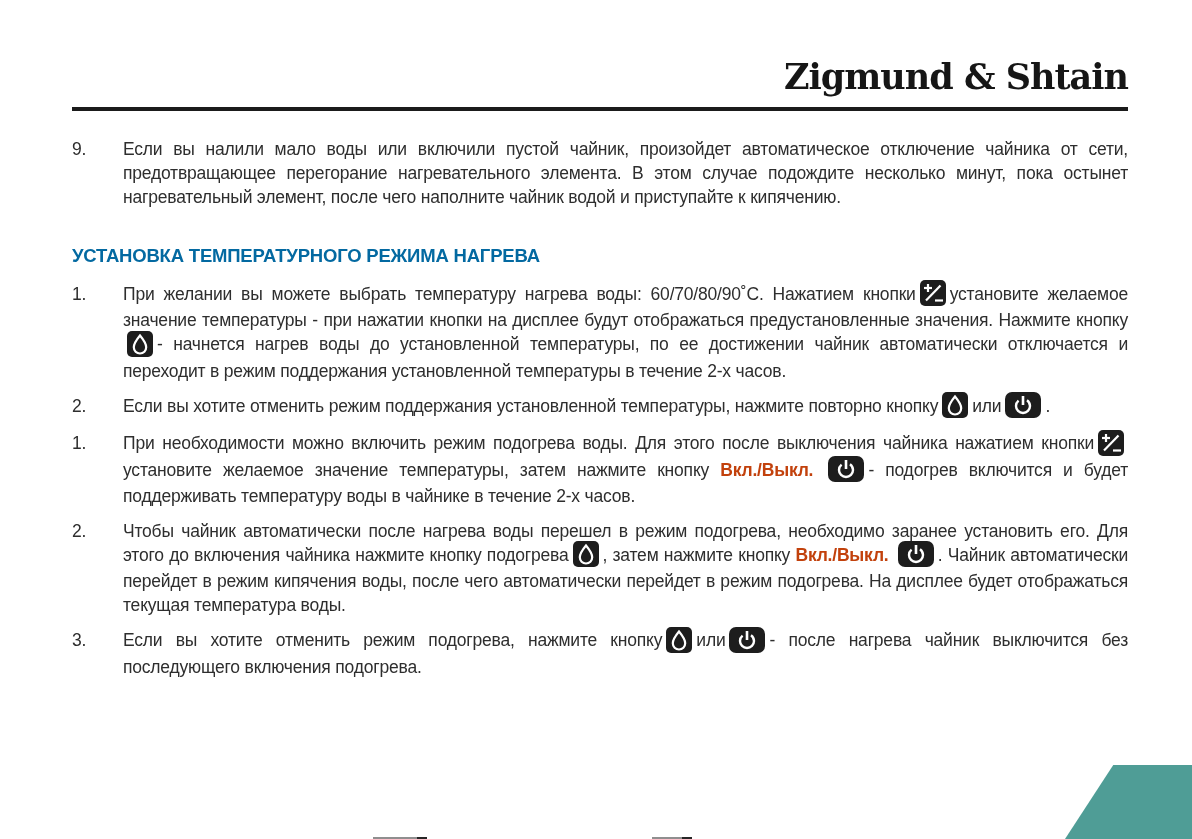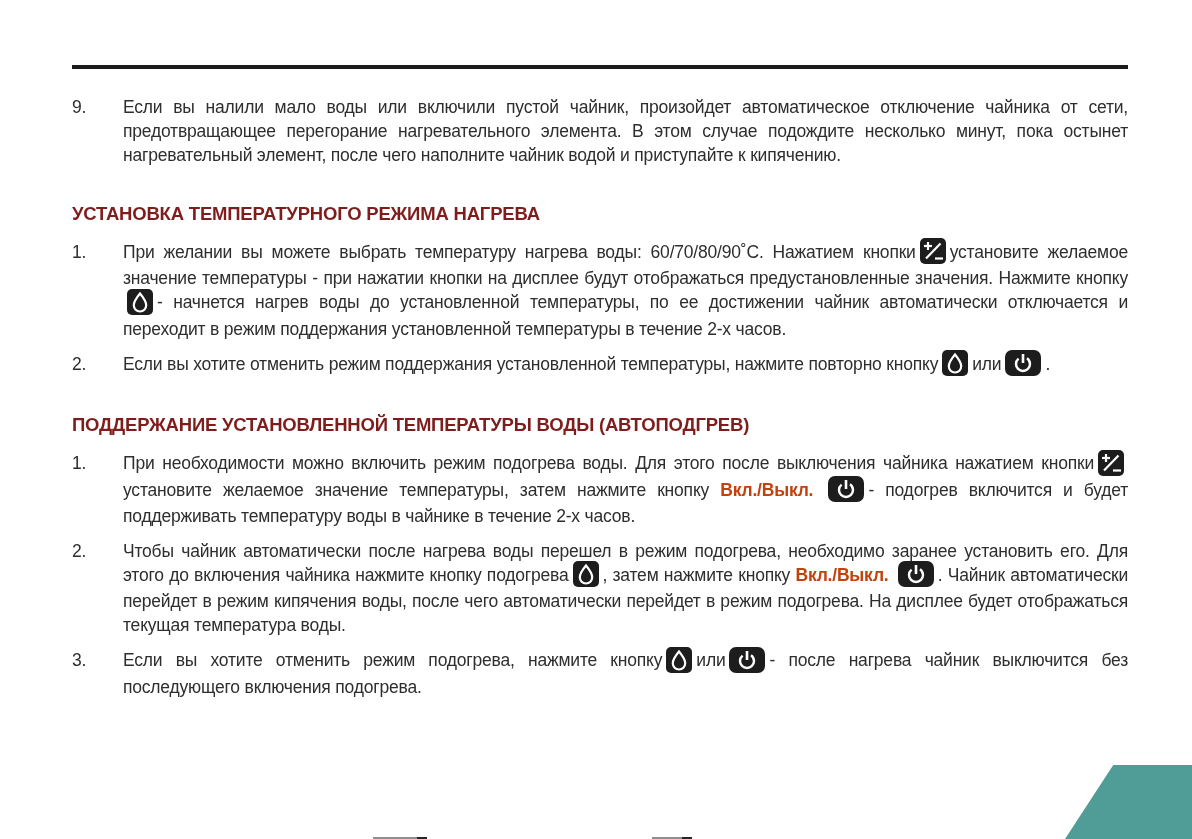--- a/index.html
+++ b/index.html
@@ -24,21 +24,21 @@
 
   
   .content { padding:26px 64px 0 72px; }
   .item { display:flex; font-size:17.5px; line-height:24px; letter-spacing:-0.2px; }
   .item + .item { margin-top:11px; }
   .num { flex:none; width:32px; }
   .body { flex:1; text-align:justify;margin-left:19px; }
   .body b { font-weight:bold; color:#c2410c; }
 
   h2.section-title {
-    margin:36px 0 15px 0; font-size:18.5px; font-weight:bold; color:#7f1d1d;
+    margin:36px 0 15px 0; font-size:18.5px; font-weight:bold; color:#0369a1;
     letter-spacing:-0.2px; line-height:22px;
   }
 
   
   .btn-icon {
     display:inline-block; vertical-align:middle; position:relative; top:-2px;
     background:#1d1d1d; margin:0 4px;
   }
   .btn-icon svg { display:block; }
   .btn-icon.sq { width:26px; height:26px; border-radius:5px; }
@@ -57,20 +57,21 @@
   .frag .dark { position:absolute; right:0; top:0; height:2px; width:10px; background:#262626; }
   .frag1 { left:373px; width:54px; }
   .frag2 { left:652px; width:40px; }
 </style>
 </head>
 <body>
 
 <div class="page">
 
   <div class="header">
+    <div class="brand">Zigmund &amp; Shtain</div>
     <div class="rule"></div>
   </div>
 
   <div class="content">
     <div id="intro-item">
         <div class="item">
           <span class="num">9.</span>
           <div class="body">Если вы налили мало воды или включили пустой чайник, произойдет автоматическое отключение чайника от сети, предотвращающее перегорание нагревательного элемента. В этом случае подождите несколько минут, пока остынет нагревательный элемент, после чего наполните чайник водой и приступайте к кипячению.</div>
         </div>
       </div>
@@ -91,21 +92,20 @@
         </div>
         <div class="item">
           <span class="num">2.</span>
           <div class="body">Если вы хотите отменить режим поддержания установленной температуры, нажмите повторно кнопку<span class="btn-icon sq"><svg width="26" height="26" viewBox="0 0 26 26">
                 <path d="M13 4.5 C13 4.5 6.8 12 6.8 16.3 A6.2 6.2 0 0 0 19.2 16.3 C19.2 12 13 4.5 13 4.5 Z" fill="none" stroke="#fff" stroke-width="2.2"></path>
               </svg></span>или<span class="btn-icon pw"><svg width="36" height="26" viewBox="0 0 36 26">
                 <circle cx="18" cy="14" r="7" fill="none" stroke="#fff" stroke-width="2.4" stroke-dasharray="28 9 7"></circle>
                 <line x1="18" y1="4" x2="18" y2="13" stroke="#fff" stroke-width="2.6"></line>
               </svg></span>.</div>
         </div>
-        <h2 class="section-title">ПОДДЕРЖАНИЕ УСТАНОВЛЕННОЙ ТЕМПЕРАТУРЫ ВОДЫ (АВТОПОДГРЕВ)</h2>
         <div class="item">
           <span class="num">1.</span>
           <div class="body">При необходимости можно включить режим подогрева воды. Для этого после выключения чайника нажатием кнопки<span class="btn-icon sq"><svg width="26" height="26" viewBox="0 0 26 26">
                 <g stroke="#fff" stroke-width="2.2" fill="none">
                   <line x1="4" y1="8" x2="12" y2="8"></line>
                   <line x1="8" y1="4" x2="8" y2="12"></line>
                   <line x1="6" y1="20.5" x2="20.5" y2="5.5"></line>
                   <line x1="15" y1="20.5" x2="23" y2="20.5"></line>
                 </g>
               </svg></span>установите желаемое значение температуры, затем нажмите кнопку<b> Вкл./Выкл. </b><span class="btn-icon pw"><svg width="36" height="26" viewBox="0 0 36 26">

